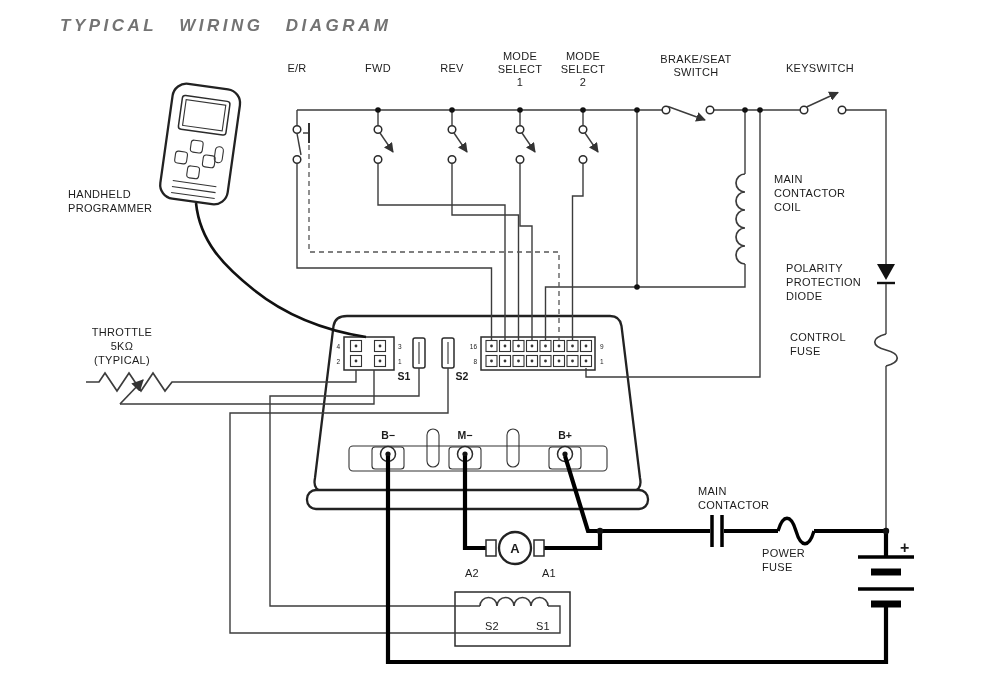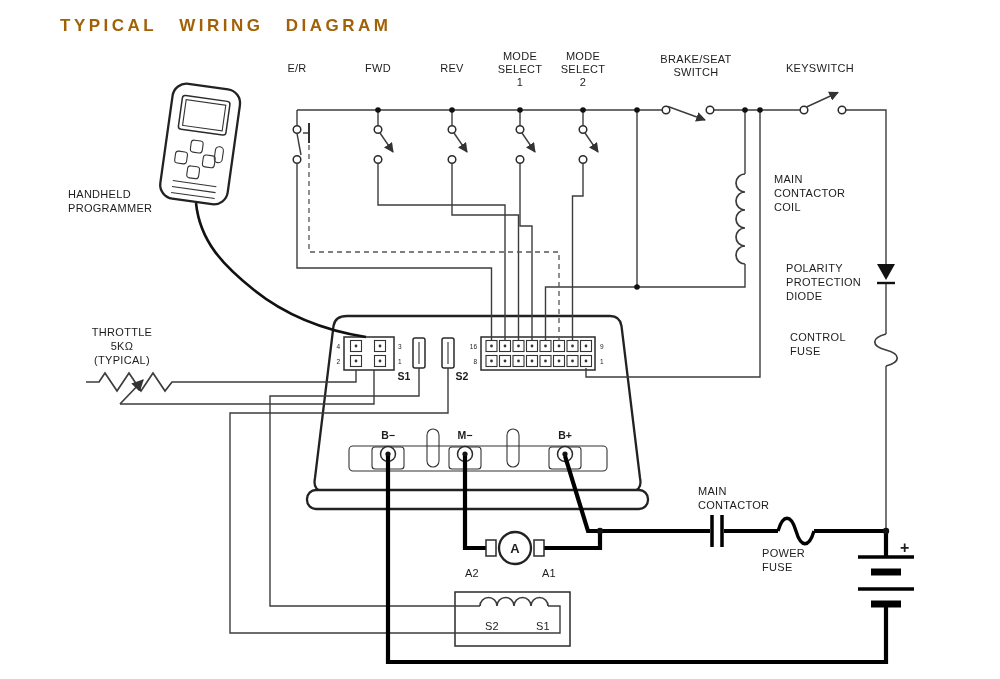--- a/index.html
+++ b/index.html
@@ -1,19 +1,19 @@
 <!DOCTYPE html>
 <html><head>
 <meta charset="utf-8">
 <style>
   html,body{margin:0;padding:0;background:#fff;}
   .canvas{position:relative;width:1000px;height:679px;background:#ffffff;overflow:hidden;
           font-family:"Liberation Sans",sans-serif;}
-  .title{position:absolute;left:60px;top:16px;font-size:17px;font-weight:bold;
-         letter-spacing:3.5px;word-spacing:14px;color:#a16207;white-space:nowrap;}
+  .title{position:absolute;left:60px;top:16px;font-size:17px;font-weight:bold;font-style:italic;
+         letter-spacing:3.5px;word-spacing:14px;color:#737373;white-space:nowrap;}
   svg{position:absolute;left:0;top:0;}
   svg text{font-family:"Liberation Sans",sans-serif;fill:#1c1c1c;}
   .lbl{font-size:11px;letter-spacing:0.3px;}
   .mid{text-anchor:middle;}
   .end{text-anchor:end;}
   .pn{font-size:6.5px;}
   .term{font-size:10.5px;font-weight:bold;}
   .big{font-size:13px;font-weight:bold;}
   .plus{font-size:16px;font-weight:bold;}
   .w{fill:none;stroke:#3c3c3c;stroke-width:1.4;}

